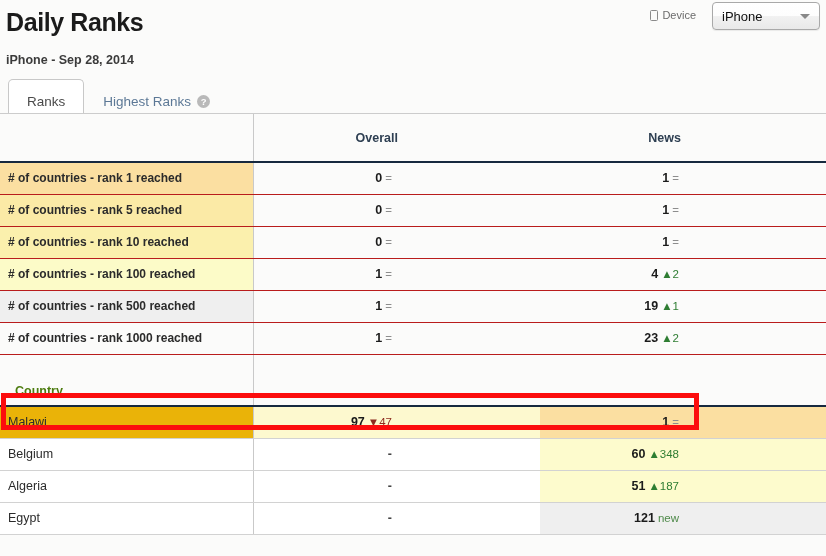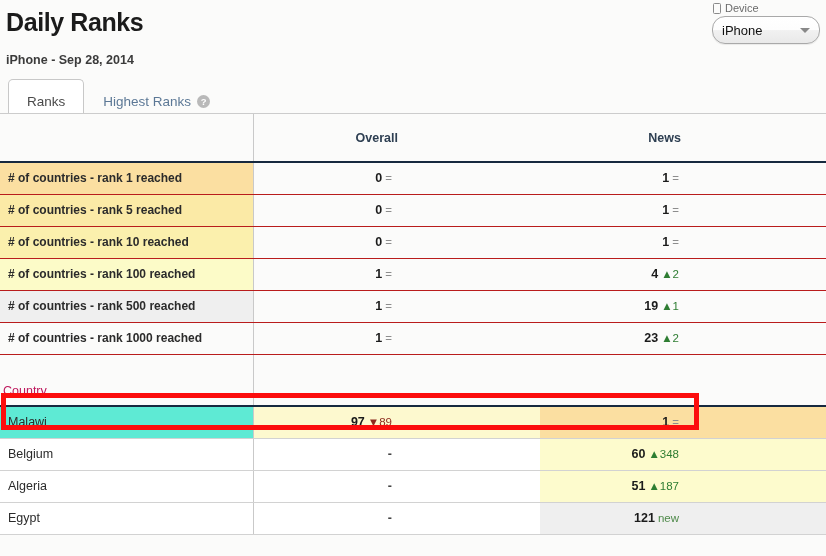--- a/index.html
+++ b/index.html
@@ -17,39 +17,39 @@
     font-size: 25px; font-weight: bold; color: #1b1b1b;
     letter-spacing: -0.4px;
   }
   .page-subtitle {
     position: absolute; left: 6px; top: 53px;
     font-size: 12.5px; font-weight: bold; color: #3b3b3b;
   }
 
   
   .controls { position: absolute; right: 6px; top: 2px; display: flex; gap: 10px; }
-  .control { display: flex; flex-direction: column; }
+  .control { display: flex; flex-direction: row; gap: 16px; }
   .control-label {
     font-size: 11px; color: #6b6b6b; margin-bottom: 2px;
     display: flex; align-items: center; gap: 4px; padding-left: 1px;
   }
   .ico { display: inline-block; line-height: 0; }
   .select-box {
     position: relative;
     height: 28px;
     border: 1px solid #a9a9a9;
     border-radius: 4px;
     background: linear-gradient(to bottom, #ffffff 0%, #fdfdfd 48%, #f1f1f1 52%, #e9e9e9 100%);
     display: flex; align-items: center;
     padding: 0 26px 0 9px;
     font-size: 13px; color: #111;
     box-shadow: 0 1px 1px rgba(0,0,0,0.07);
     white-space: nowrap;
   }
-  .select-box.device { width: 108px; border-radius: 13px; }
+  .select-box.device { width: 108px; }
   .select-box.date { width: 112px; }
   .caret {
     position: absolute; right: 9px; top: 50%;
     width: 0; height: 0; margin-top: -2px;
     border-left: 5px solid transparent;
     border-right: 5px solid transparent;
     border-top: 5px solid #888;
   }
 
   
@@ -135,22 +135,22 @@
   .delta.new { color: #4f8a4a; }
 
   
   .spacer-row td { height: 22px; background: #fbfbfa; }
   .spacer-row td.lbl { border-right: 1px solid #c9c9c9; }
   .sec-row td {
     height: 30px; background: #fbfbfa;
     border-bottom: 2px solid #16293f;
   }
   .sec-row td.lbl {
-    padding-left: 3px; font-size: 12.5px; font-weight: normal;
-    color: #be185d; border-right: 1px solid #c9c9c9;
+    padding-left: 15px; font-size: 12.5px; font-weight: bold;
+    color: #4d7c0f; border-right: 1px solid #c9c9c9;
   }
 
   .ctry-row td { height: 32px; border-bottom: 1px solid #d2d2d2; }
   .ctry-row td.lbl {
     padding-left: 8px; font-size: 12.5px; color: #2b2b2b;
     border-right: 1px solid #c9c9c9; white-space: nowrap;
   }
   .ctry-row td.val {
     text-align: right; padding-right: 150px;
     color: #1b1b1b; font-weight: bold; font-size: 12.5px;
@@ -265,22 +265,22 @@
         <td></td>
       </tr>
 
       <tr class="sec-row">
         <td class="lbl">Country</td>
         <td></td>
         <td></td>
       </tr>
 
       <tr class="ctry-row">
-        <td class="lbl" style="background:#5eead4">Malawi</td>
-        <td class="val overall" style="background:#fdf9cf"><span>97</span><span class="delta down">▼89</span></td>
+        <td class="lbl" style="background:#eab308">Malawi</td>
+        <td class="val overall" style="background:#fdf9cf"><span>97</span><span class="delta down">▼47</span></td>
         <td class="val news" style="background:#fbdfa1"><span>1</span><span class="delta eq">=</span></td>
       </tr>
 
 
       <tr class="ctry-row">
         <td class="lbl" style="background:#ffffff">Belgium</td>
         <td class="val overall" style="background:#ffffff"><span class="dash">-</span></td>
         <td class="val news" style="background:#fdfbcd"><span>60</span><span class="delta up">▲348</span></td>
       </tr>
 

